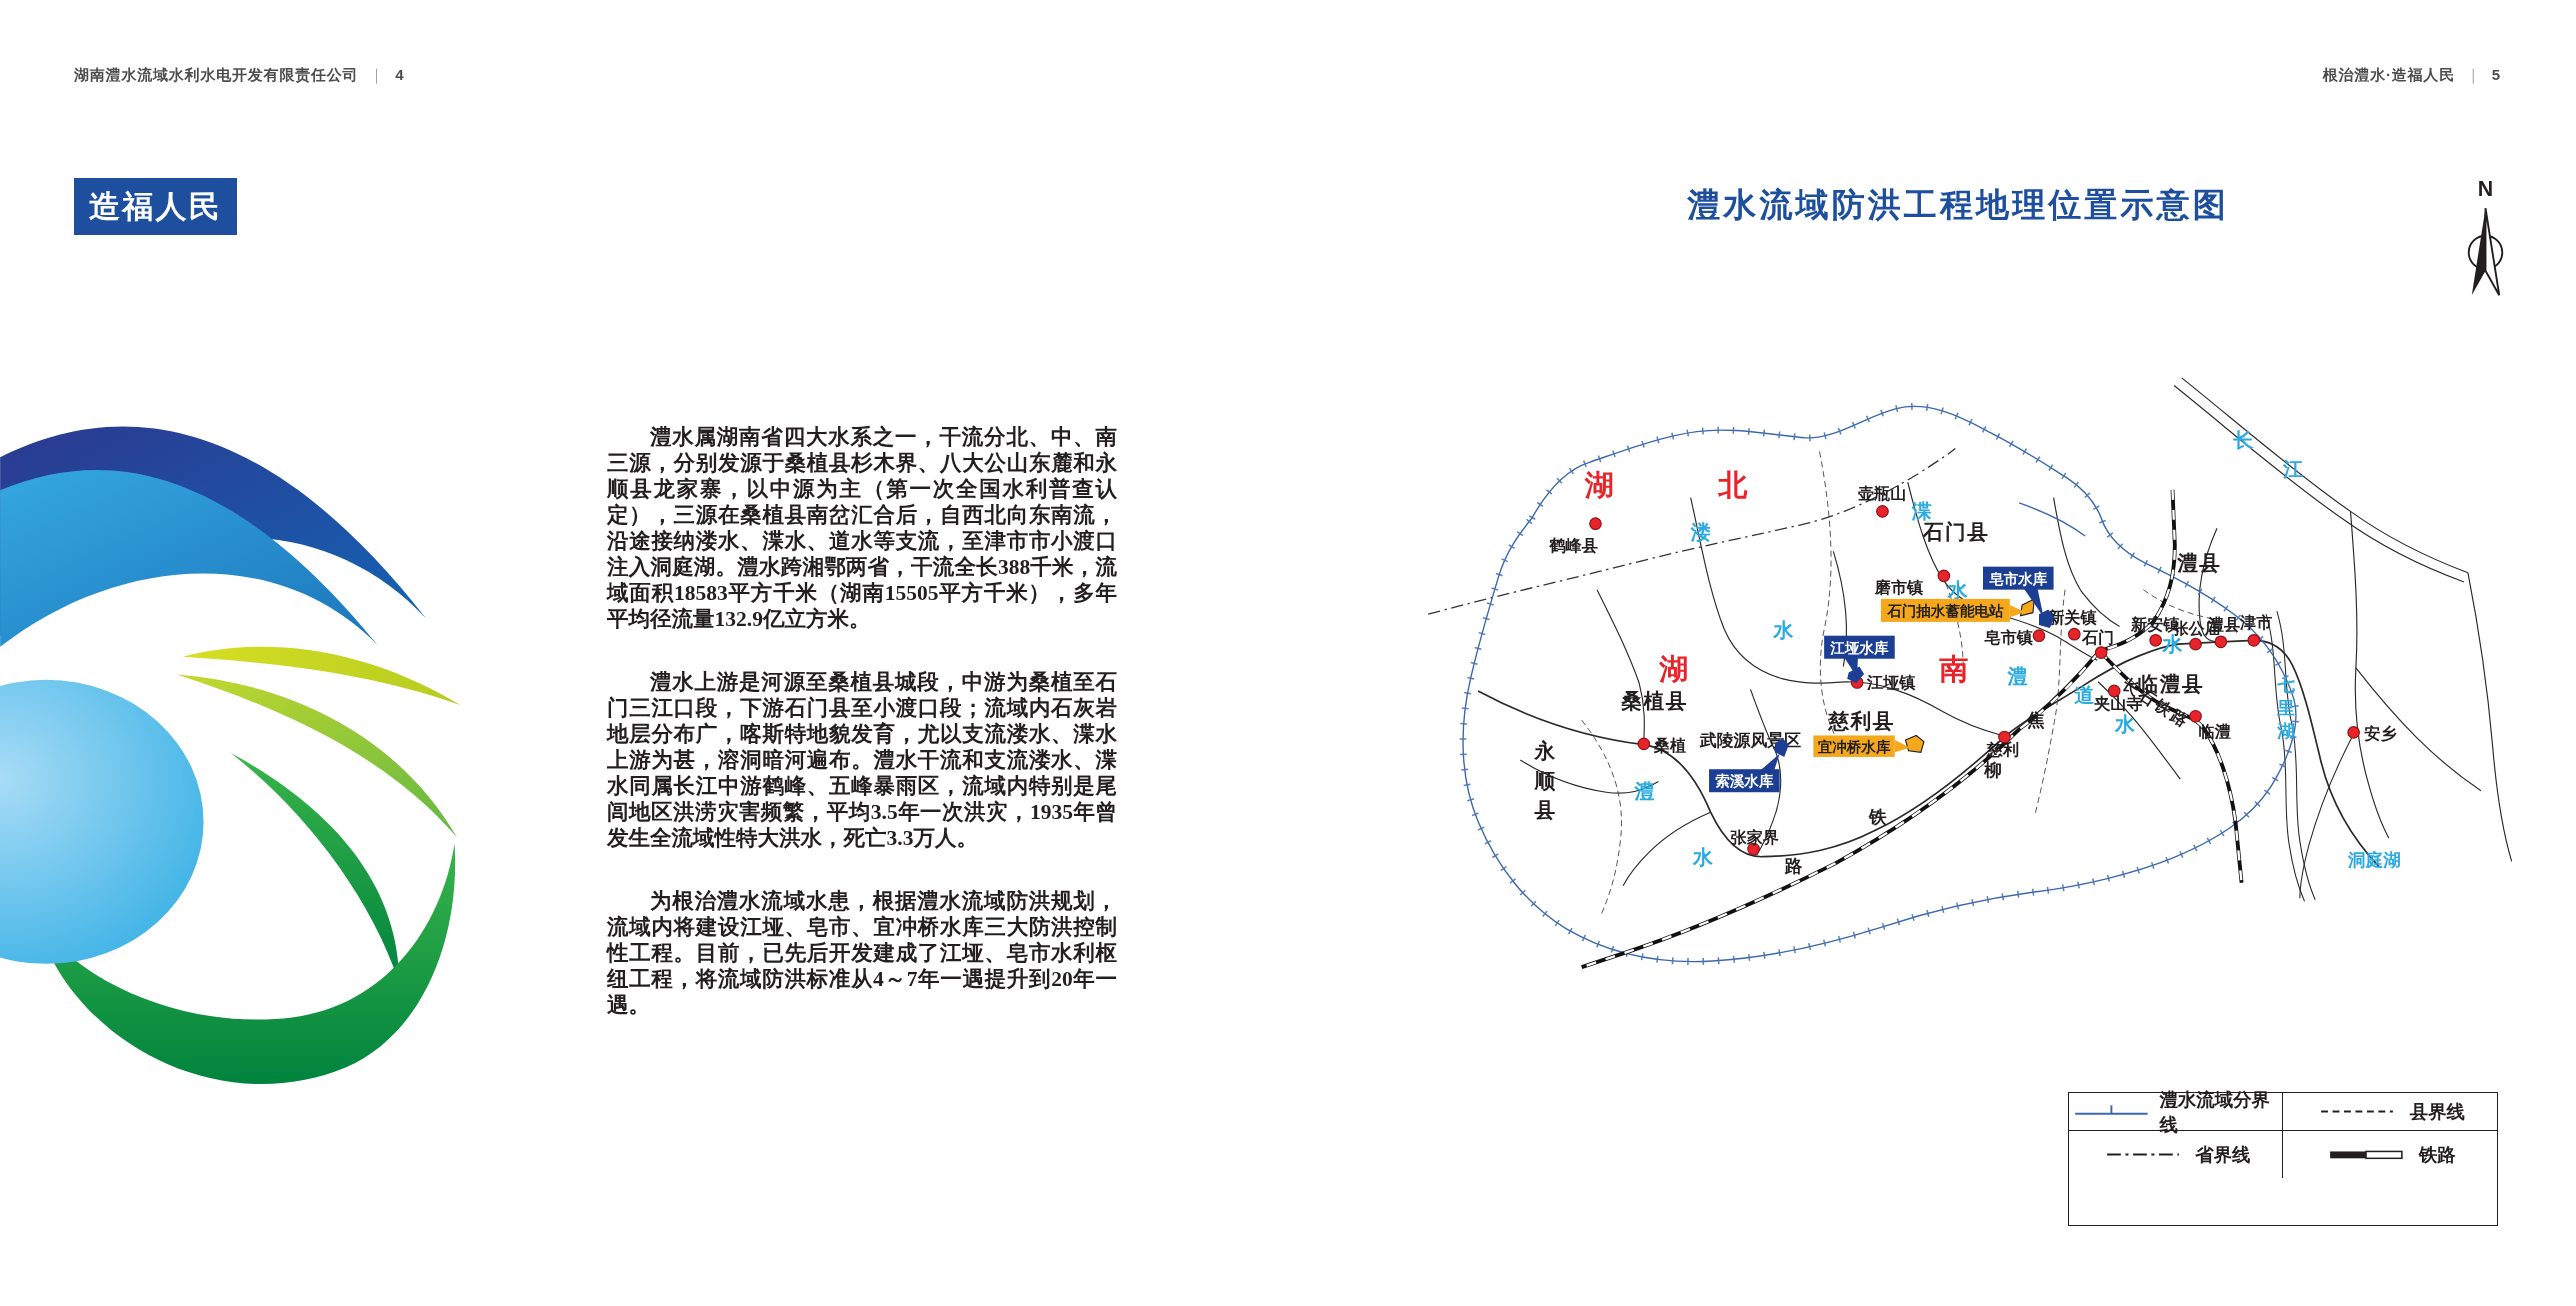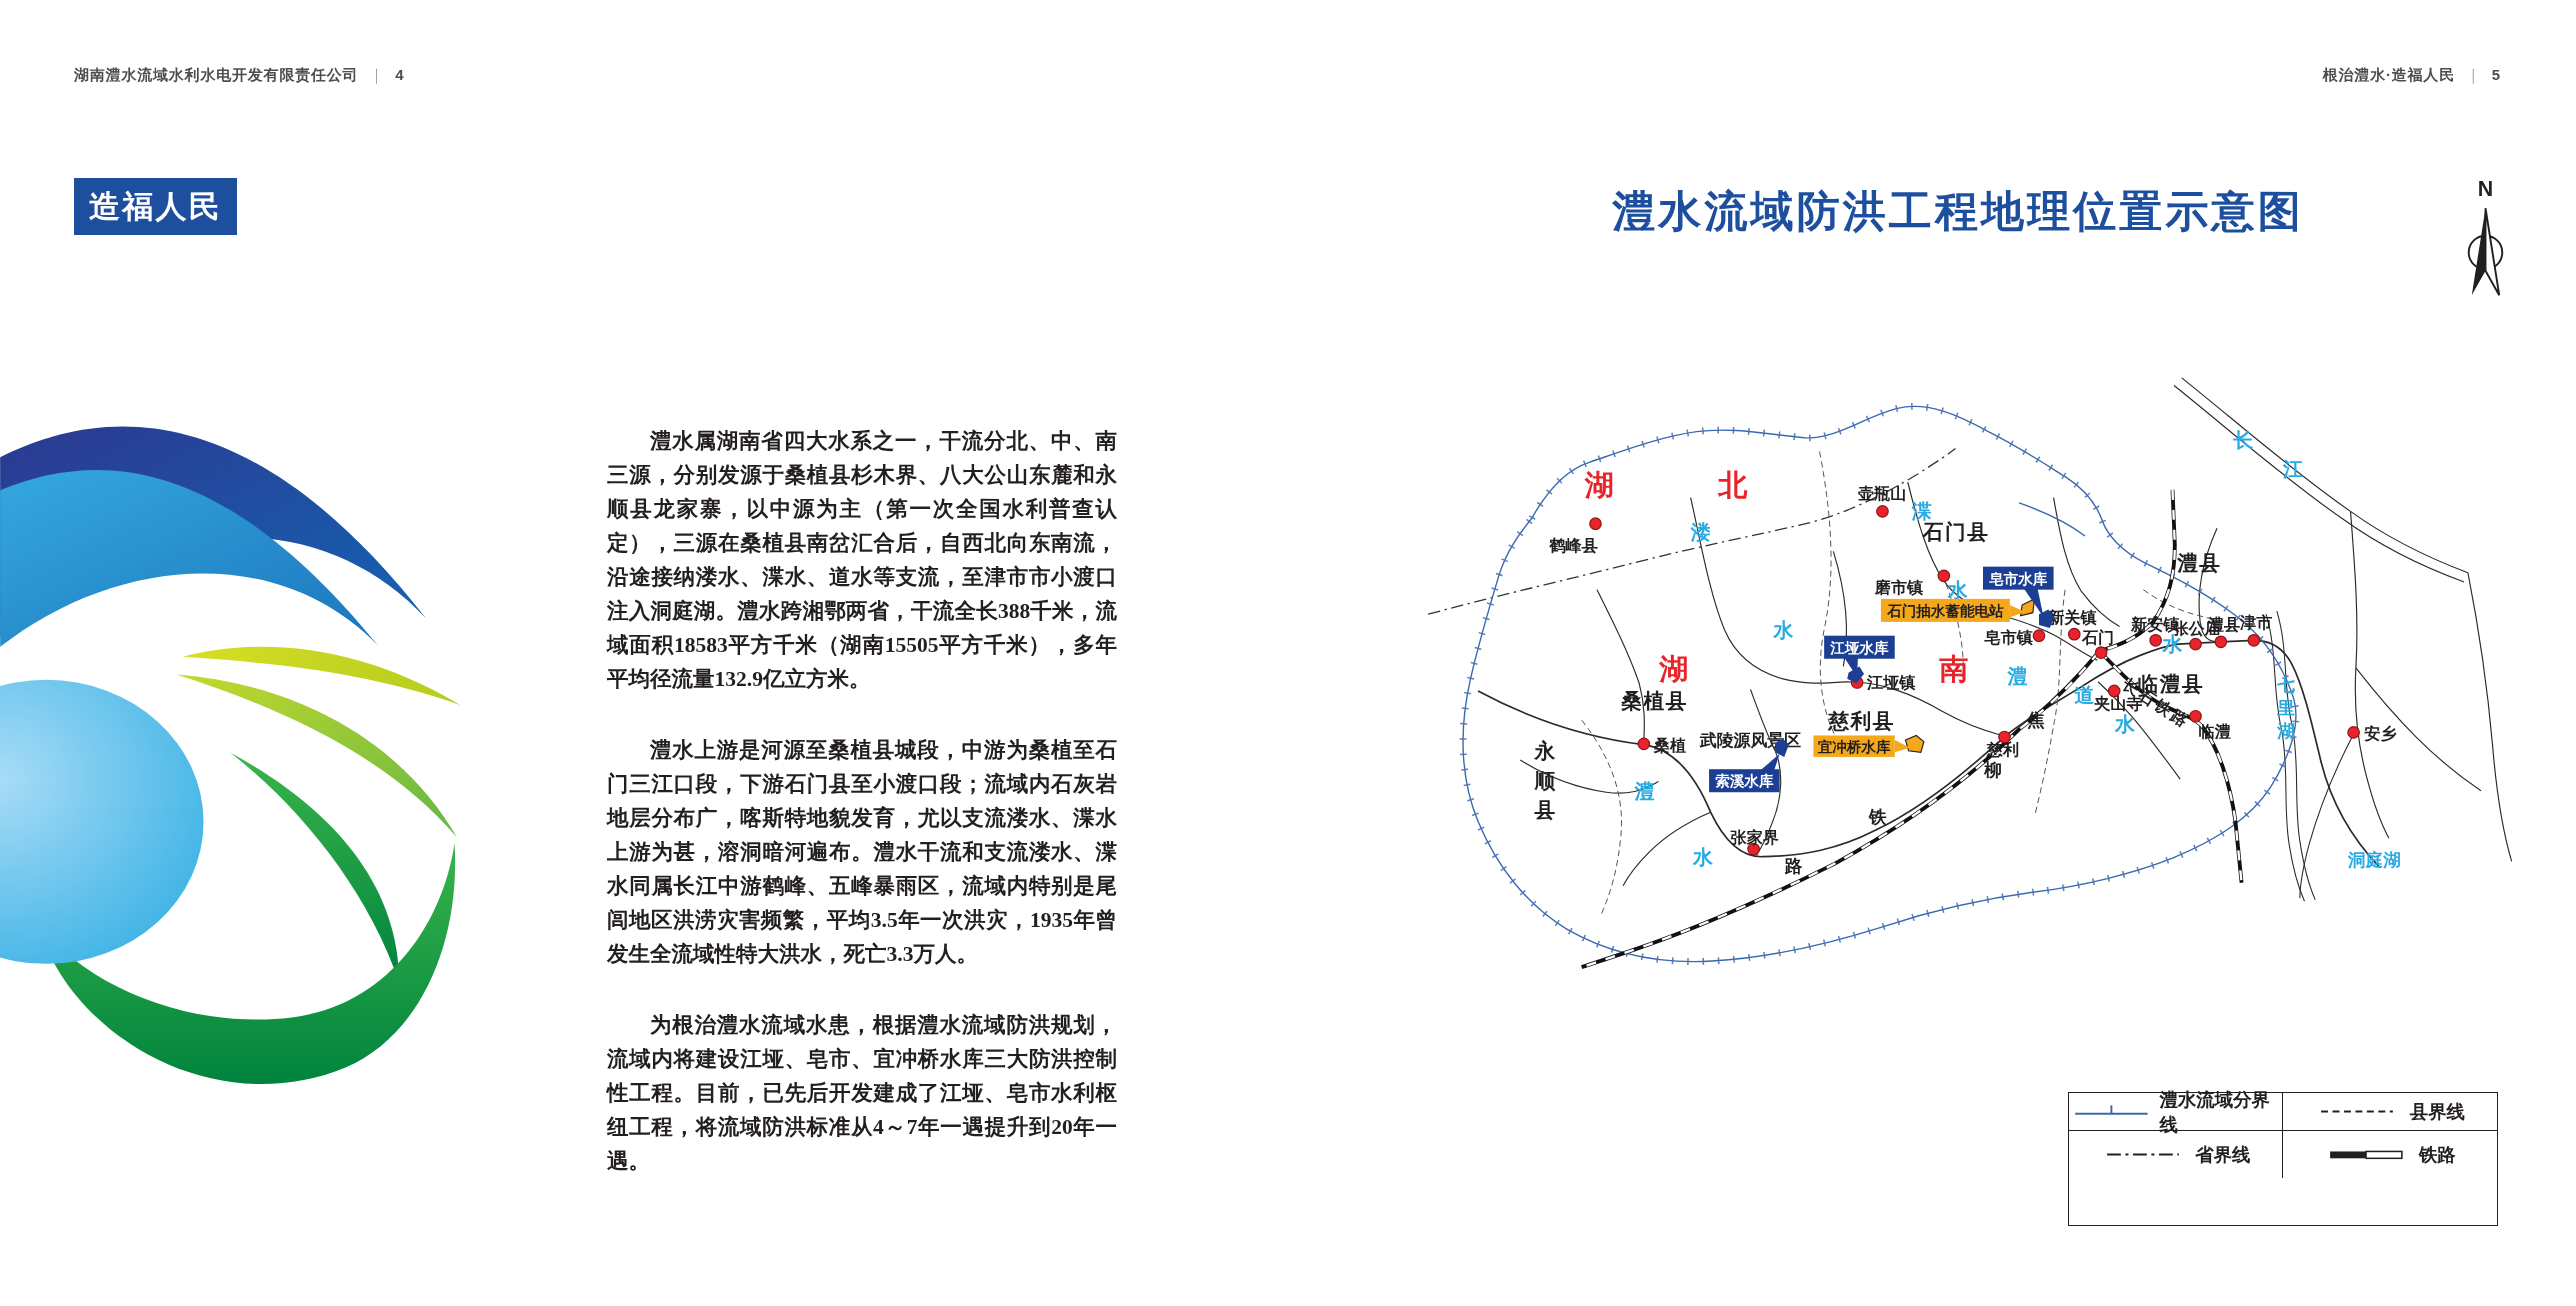--- a/index.html
+++ b/index.html
@@ -8,25 +8,25 @@
   .abs{position:absolute;}
   
   .runhead{font-size:15px;font-weight:bold;color:#4d4d4d;letter-spacing:0.8px;white-space:nowrap;}
   .runhead .sep{color:#9a9a9a;font-weight:normal;padding:0 10.7px;}
   
   .section-title-block{left:74px;top:178px;width:163px;height:57px;background:#1d4f9e;
       display:flex;align-items:center;justify-content:center;}
   .section-title-block span{color:#ffffff;font-size:31px;font-weight:bold;letter-spacing:2.3px;}
   .bodycol{left:607px;top:424px;width:510px;color:#231f20;
       font-family:"Liberation Serif","DejaVu Serif",serif;
-      font-size:21.5px;line-height:34px;font-weight:700;text-align:justify;}
+      font-size:21.5px;line-height:26px;font-weight:700;text-align:justify;}
   .bodycol p{margin:0 0 37px 0;text-indent:2em;}
   
   .map-title{left:1597px;top:183px;width:722px;text-align:center;color:#1d4f9e;
-      font-size:43px;font-weight:bold;letter-spacing:3.1px;white-space:nowrap;}
+      font-size:33px;font-weight:bold;letter-spacing:3.1px;white-space:nowrap;}
   
   .legend{left:2068px;top:1092px;width:430px;height:134px;border:1.5px solid #231f20;
       background:#ffffff;box-sizing:border-box;display:grid;
       grid-template-rows:38px 1fr 1fr;grid-template-columns:1fr 1fr;}
   .legend .ltitle{grid-column:1 / span 2;border-bottom:1.5px solid #231f20;
       display:flex;align-items:center;justify-content:center;
       font-size:21px;font-weight:bold;color:#231f20;letter-spacing:21.5px;text-indent:21.5px;}
   .legend .cell{display:flex;align-items:center;justify-content:center;gap:10.7px;
       font-size:18.4px;font-weight:bold;color:#231f20;}
   .legend .c1{border-right:1.5px solid #231f20;border-bottom:1.5px solid #231f20;}

